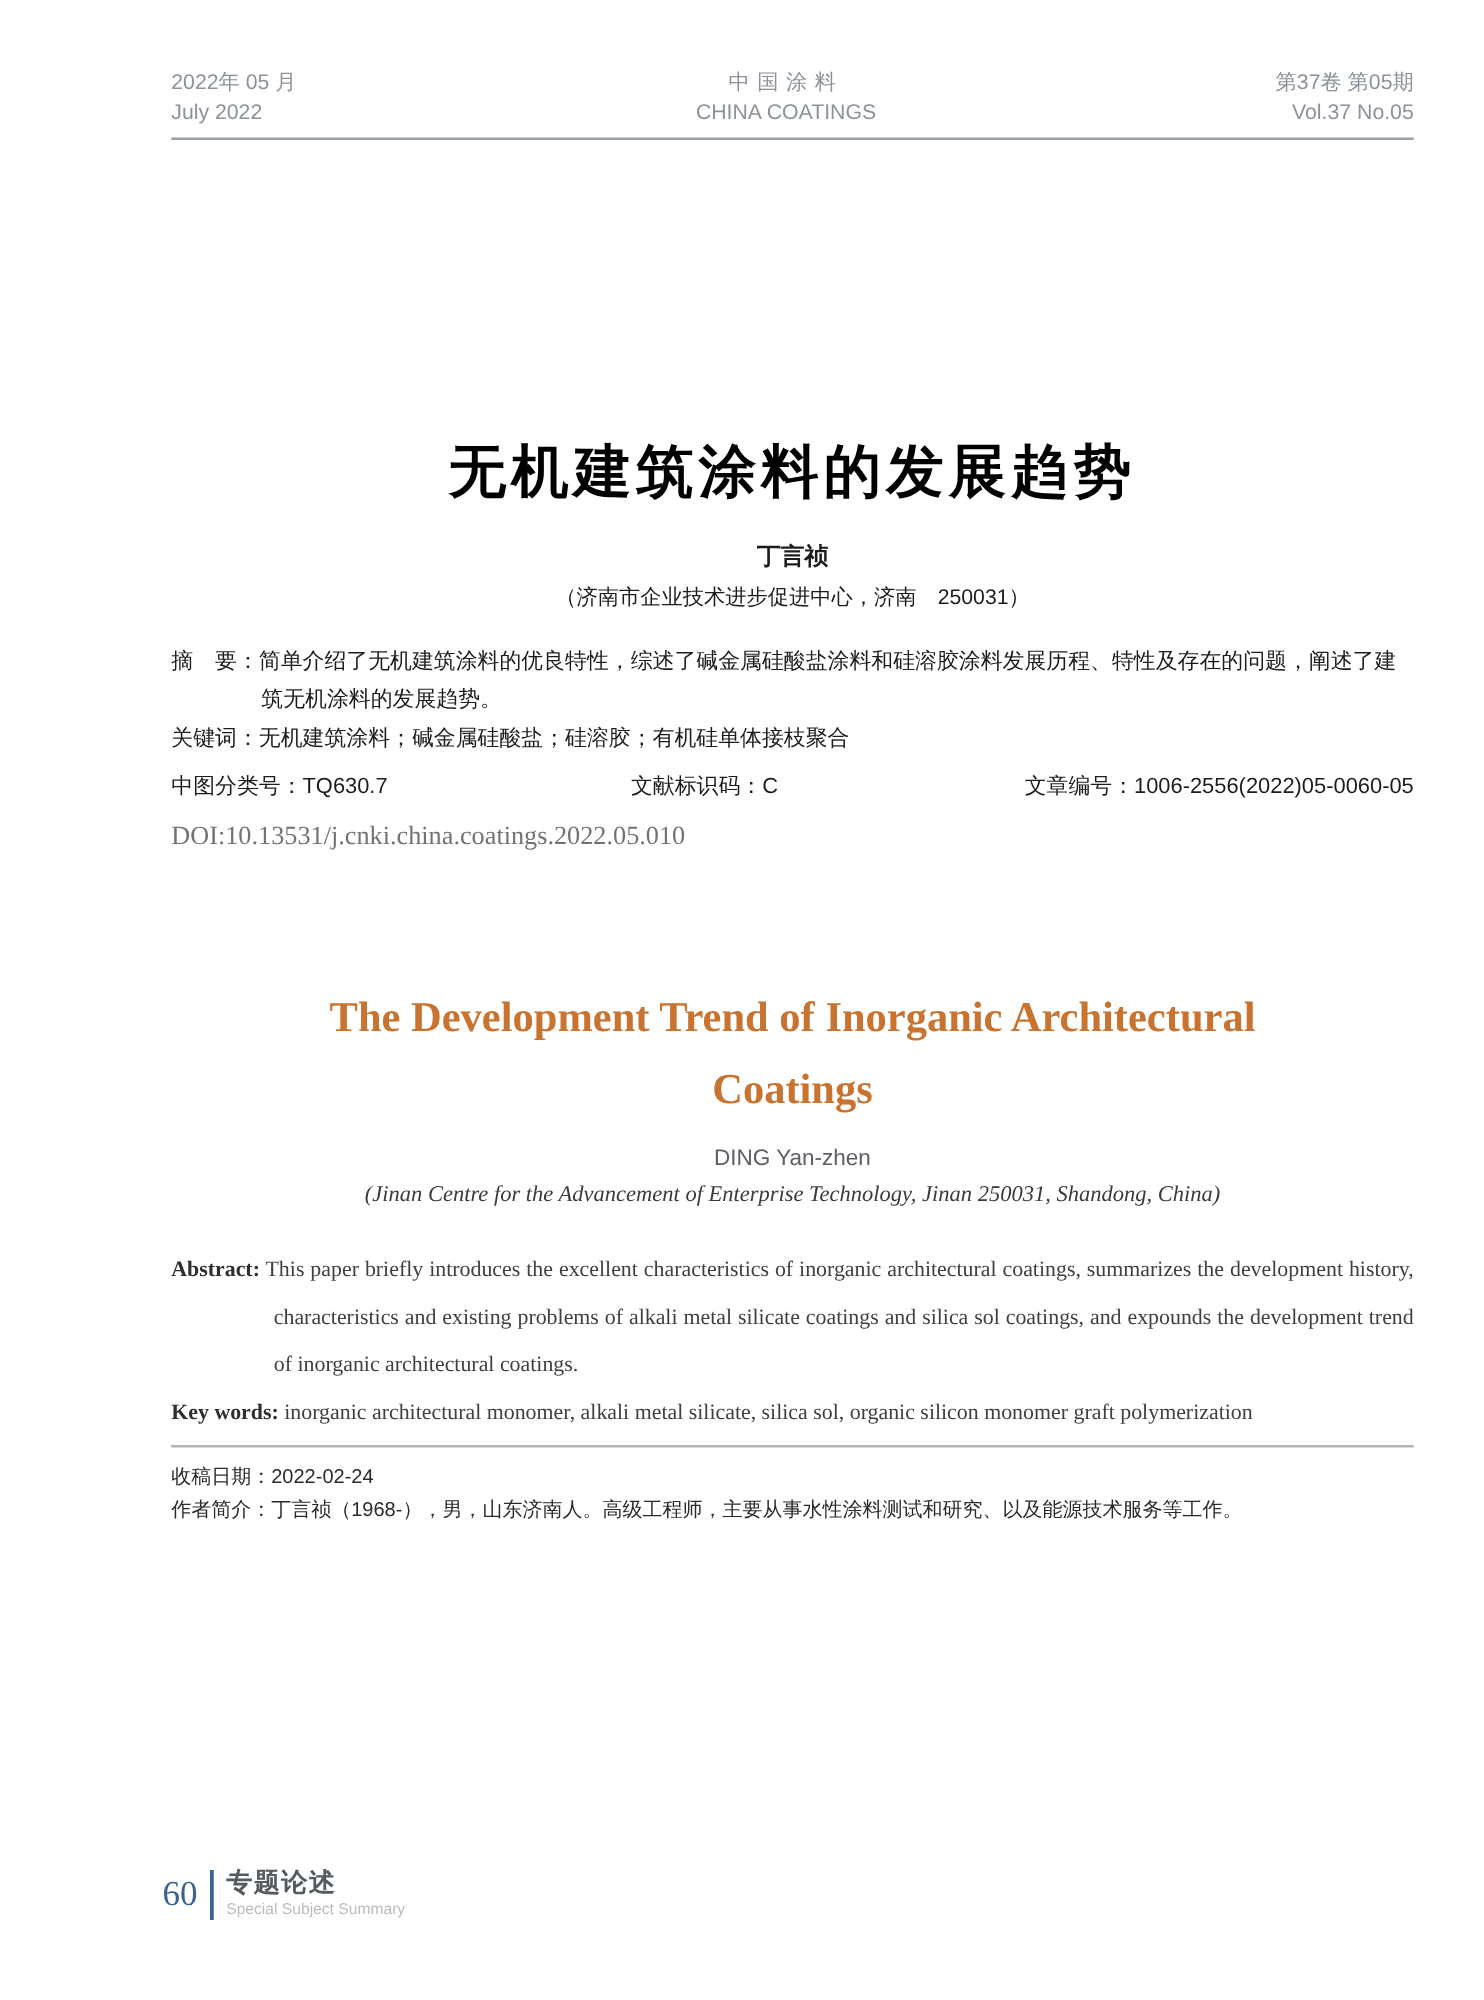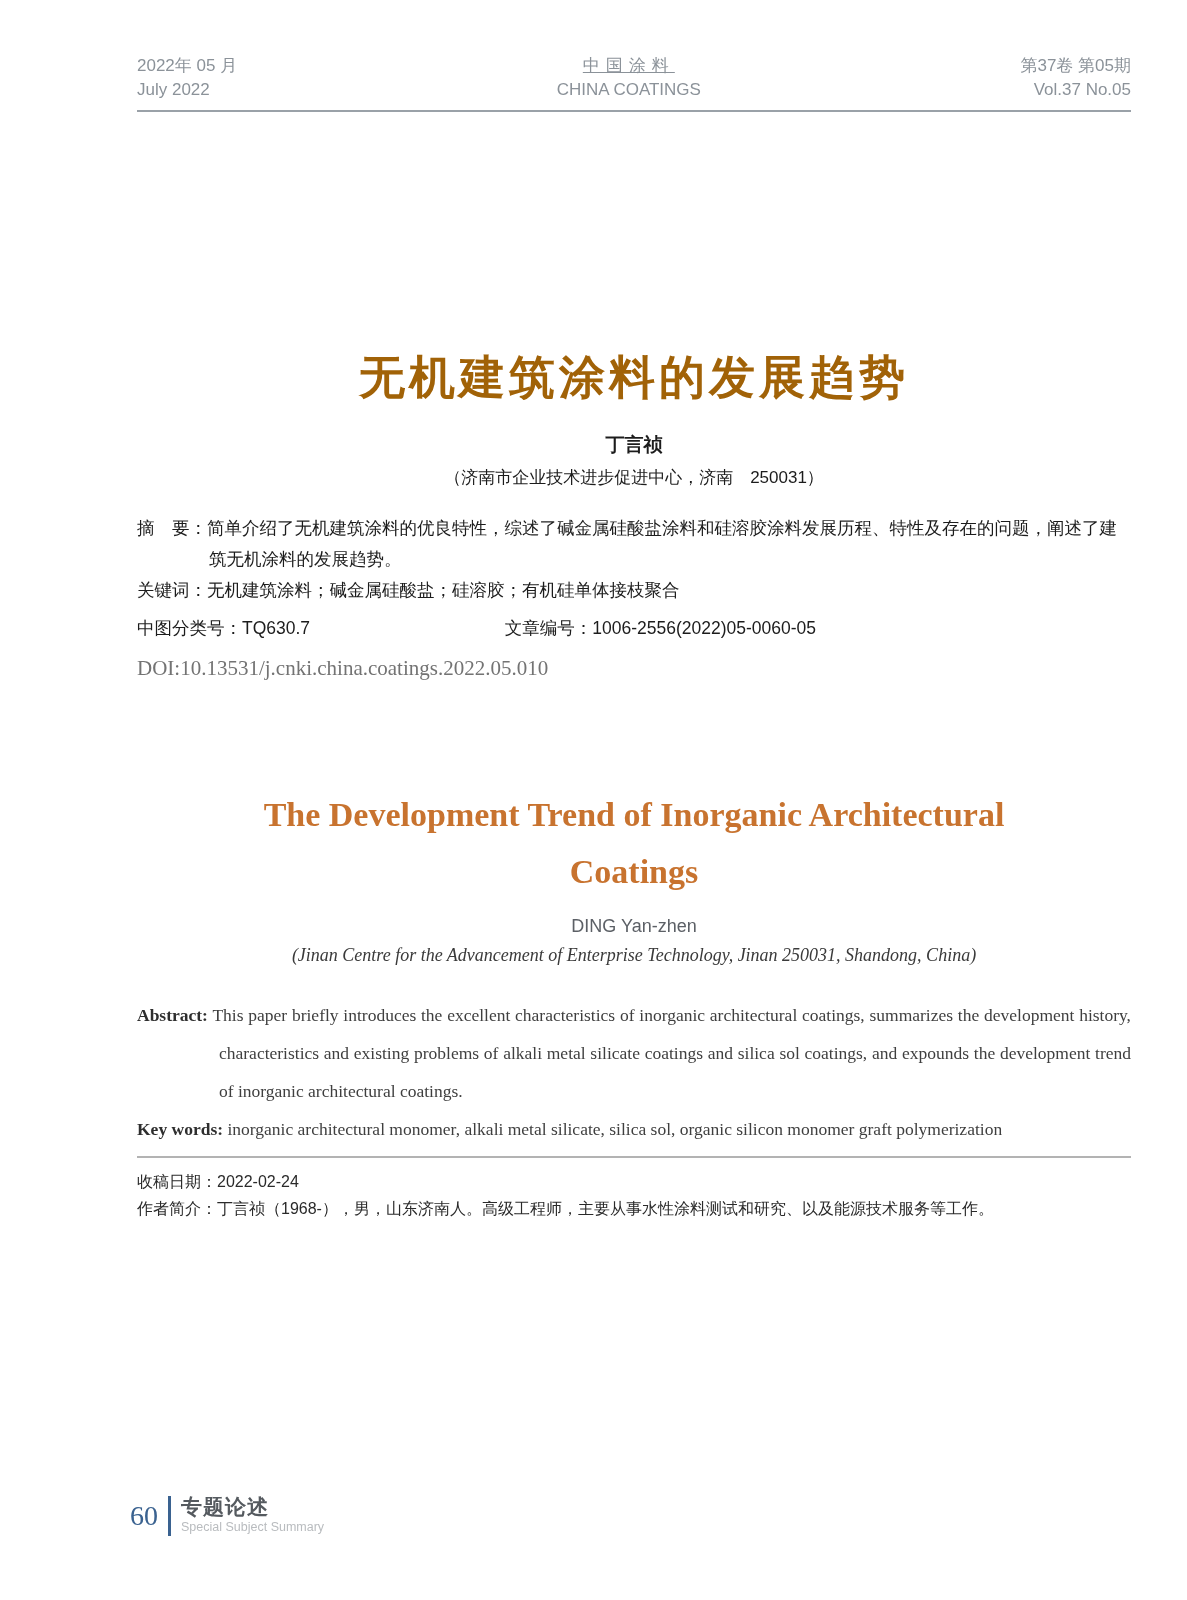--- a/index.html
+++ b/index.html
@@ -16,30 +16,30 @@
 
   
   .running-head{
     display:flex;justify-content:space-between;align-items:flex-end;
     padding-top:54px;padding-bottom:8px;
     border-bottom:2px solid #9aa1a8;
     color:#8b9299;font-size:17px;line-height:24px;
   }
   .rh-col{white-space:nowrap;}
   .rh-center{text-align:center;}
-  .rh-center .cn{letter-spacing:6px;text-decoration:underline;}
+  .rh-center .cn{letter-spacing:6px;}
   .rh-right{text-align:right;}
 
   
   .title-cn{
     margin:236px 0 0 0;
     text-align:center;
     font-size:46px;line-height:58px;font-weight:bold;
     letter-spacing:4px;
-    color:#a16207;
+    color:#000000;
   }
   .author-cn{margin-top:26px;text-align:center;font-size:19px;font-weight:bold;color:#1c1c1c;}
   .affil-cn{margin-top:8px;text-align:center;font-size:17px;color:#1c1c1c;}
 
   
   .meta-cn{margin-top:24px;font-size:17.5px;line-height:31px;color:#1c1c1c;}
   .hang{padding-left:72px;text-indent:-72px;margin:0;}
   .kw-line{margin:0;}
   .meta-row{display:flex;margin-top:7px;}
   .meta-row .m1{width:37%;}
@@ -143,20 +143,21 @@
 
     <h1 class="title-cn">无机建筑涂料的发展趋势</h1>
     <div class="author-cn">丁言祯</div>
     <div class="affil-cn">（济南市企业技术进步促进中心，济南　250031）</div>
 
     <section class="meta-cn">
       <p class="hang"><span>摘　要：</span><span>简单介绍了无机建筑涂料的优良特性，综述了碱金属硅酸盐涂料和硅溶胶涂料发展历程、特性及存在的问题，阐述了建筑无机涂料的发展趋势。</span></p>
       <p class="kw-line"><span>关键词：</span><span>无机建筑涂料；碱金属硅酸盐；硅溶胶；有机硅单体接枝聚合</span></p>
       <div class="meta-row">
         <span class="m1"><span>中图分类号：</span><span>TQ630.7</span></span>
+        <span class="m2"><span>文献标识码：</span><span>C</span></span>
         <span class="m3"><span>文章编号：</span><span>1006-2556(2022)05-0060-05</span></span>
       </div>
       <div class="doi-line">DOI:10.13531/j.cnki.china.coatings.2022.05.010</div>
     </section>
 
     <h2 class="title-en">The Development Trend of Inorganic Architectural Coatings</h2>
     <div class="author-en">DING Yan-zhen</div>
     <div class="affil-en">(Jinan Centre for the Advancement of Enterprise Technology, Jinan 250031, Shandong, China)</div>
 
     <section class="meta-en">

